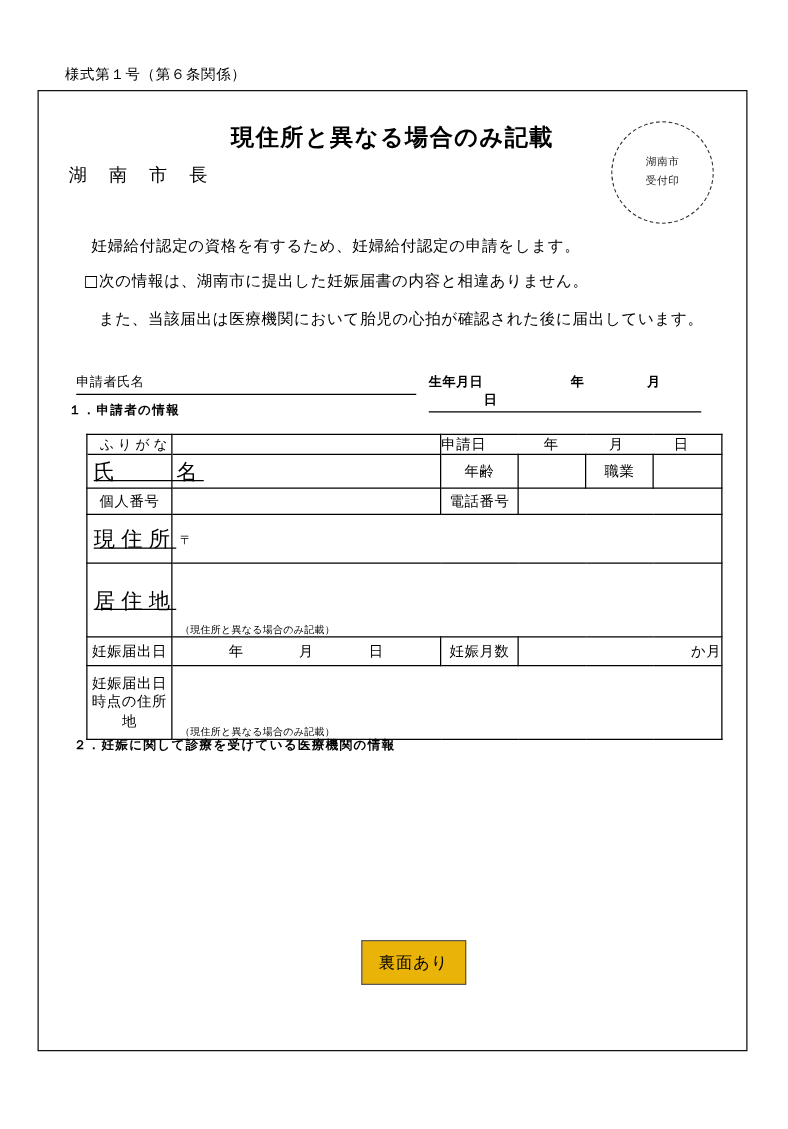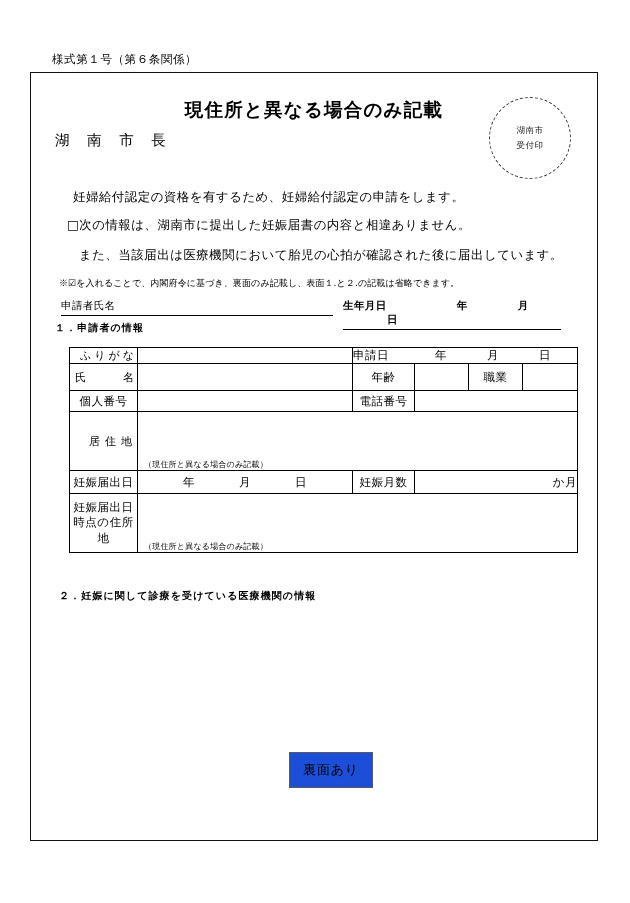--- a/index.html
+++ b/index.html
@@ -141,25 +141,26 @@
     left: 38px;
     top: 274px;
     width: 508px;
   }
   table.t1 td, table.t2 td {
     border: 1px solid #000;
     padding: 0;
     vertical-align: middle;
   }
   .lbl {
-    text-align: right;
+    text-align: center;
     letter-spacing: 5px;
     text-indent: 5px;
-    font-size: 11px;
-    white-space: nowrap;
+    font-size: 17px;
+    white-space: nowrap;
+    text-decoration: underline;
   }
   .lbl-n {
     text-align: center;
     letter-spacing: 0.5px;
     font-size: 11.5px;
     white-space: nowrap;
   }
   .lbl-sm {
     text-align: right;
     letter-spacing: 3px;
@@ -241,21 +242,21 @@
     font-size: 11.5px;
     white-space: nowrap;
   }
 
   .backbtn {
     position: absolute;
     left: 258px;
     top: 679px;
     width: 82px;
     height: 34px;
-    background: #1d4ed8;
+    background: #eab308;
     border: 1.3px solid #5a5a5a;
     font-size: 13px;
     letter-spacing: 0.8px;
     display: flex;
     align-items: center;
     justify-content: center;
     font-family: "DejaVu Sans", "Liberation Sans", sans-serif;
     cursor: pointer;
   }
 </style>
@@ -274,21 +275,20 @@
 
     <div class="stamp">
       <div>湖南市</div>
       <div>受付印</div>
     </div>
 
     <div class="para p1">妊婦給付認定の資格を有するため、妊婦給付認定の申請をします。</div>
     <div class="para p2">□次の情報は、湖南市に提出した妊娠届書の内容と相違ありません。</div>
     <div class="para p3">また、当該届出は医療機関において胎児の心拍が確認された後に届出しています。</div>
 
-    <div class="note">※☑を入れることで、内閣府令に基づき、裏面のみ記載し、表面１.と２.の記載は省略できます。</div>
 
     <div class="namerow">
       <div class="nm-label">
         <span>申請者氏名</span>
       </div>
       <div class="nm-birth">
         <span>生年月日</span>
         <span class="sp1">年</span>
         <span class="sp2">月</span>
         <span class="sp3">日</span>
@@ -337,20 +337,26 @@
               <div class="mynum-cell"></div>
               <div class="mynum-cell"></div>
               <div class="mynum-cell"></div>
               <div class="mynum-cell"></div>
             </div>
           </td>
           <td class="lbl-n">電話番号</td>
           <td colspan="3"></td>
         </tr>
         <tr>
+          <td class="lbl" rowspan="1" style="height:38px">現住所</td>
+          <td colspan="5">
+            <span class="postal">〒</span>
+          </td>
+        </tr>
+        <tr>
           <td class="lbl" style="height:40px">居住地</td>
           <td colspan="5">
             <span class="tiny">（現住所と異なる場合のみ記載）</span>
           </td>
         </tr>
         <tr>
           <td class="lbl-n" style="height:22px">妊娠届出日</td>
           <td class="ymd">
             <span>年</span><span>月</span><span>日</span>
           </td>

